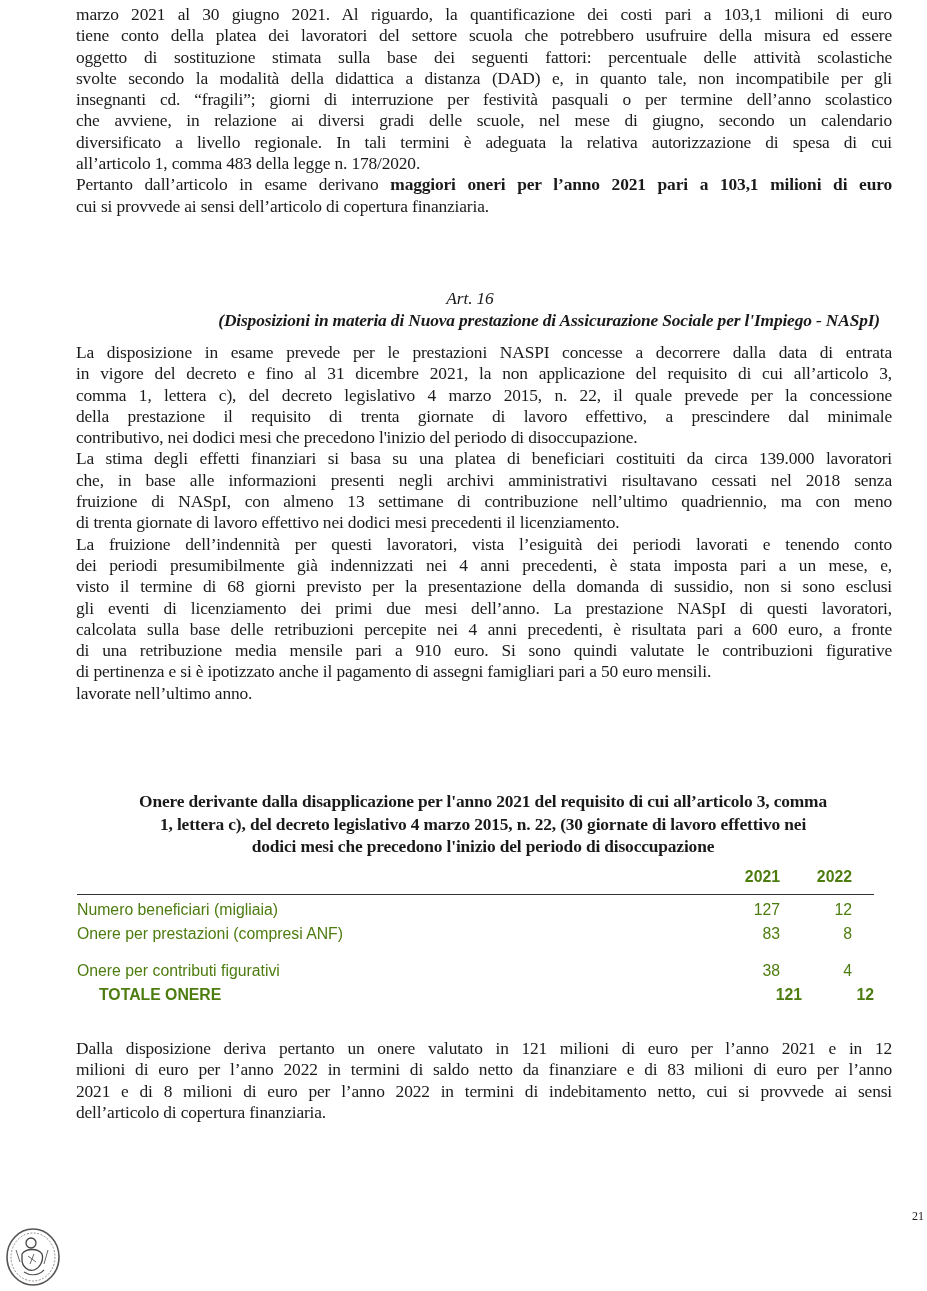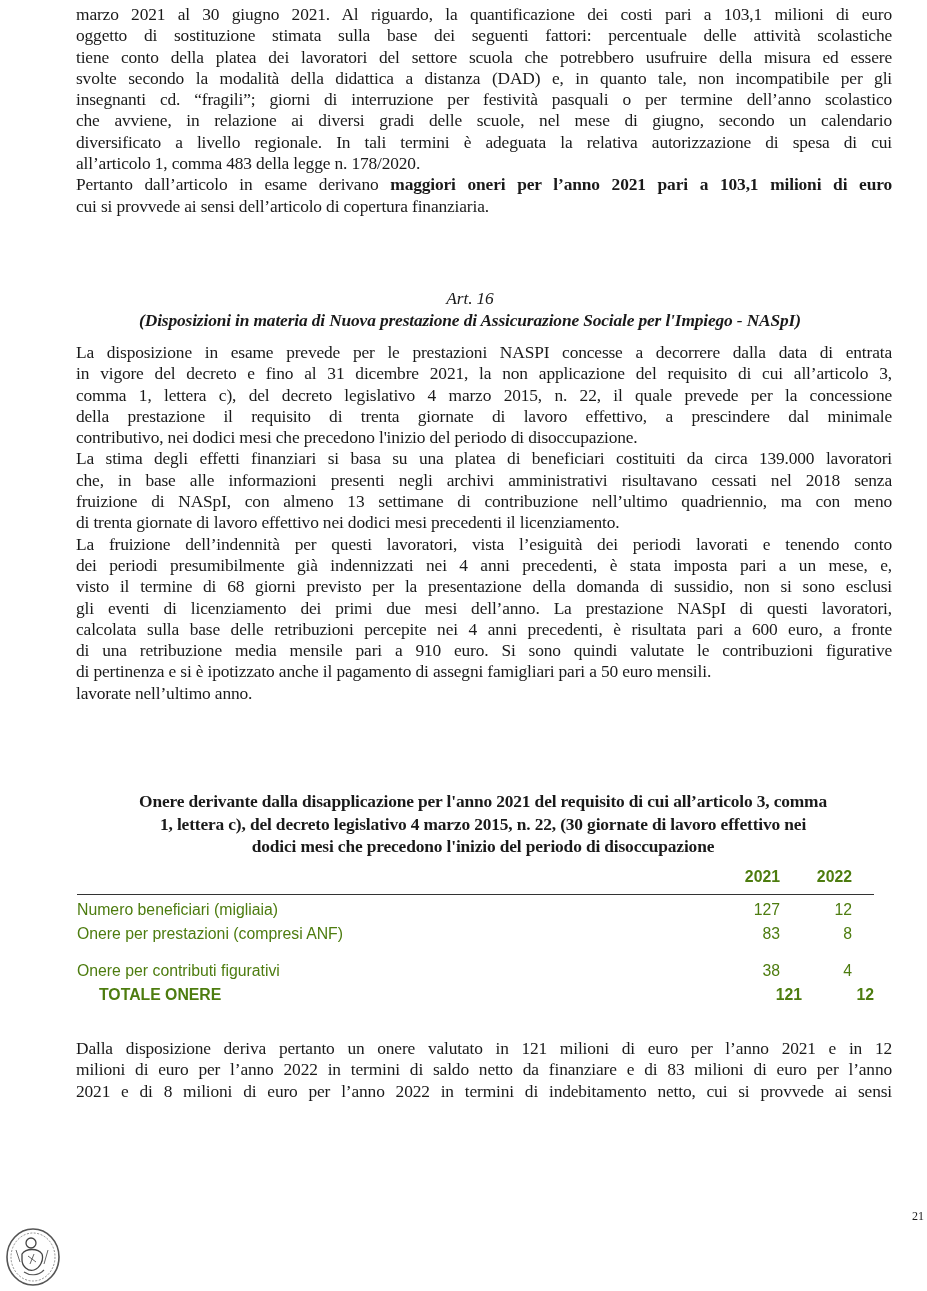--- a/index.html
+++ b/index.html
@@ -2,43 +2,43 @@
 <html><head>
   <meta charset="utf-8">
   <style>
     html, body { margin: 0; padding: 0; background: #ffffff; }
     body { width: 927px; height: 1291px; position: relative; overflow: hidden; color: #1a1a1a; }
     .page { position: absolute; left: 0; top: 0; width: 927px; height: 1107px; }
     .serif { font-family: "Liberation Serif", "DejaVu Serif", serif; font-size: 17.4px; line-height: 21.3px; letter-spacing: -0.15px; }
     .para { position: absolute; left: 76px; width: 816px; text-align: justify; margin: 0; }
     .para p { margin: 0; }
     .title { position: absolute; left: 60px; width: 820px; text-align: center; font-style: italic; margin: 0; }
-    .title.bold { font-weight: bold; }
+    .title.bold { font-weight: bold; text-align: right; }
     .tbl-caption { position: absolute; left: 62px; width: 842px; text-align: center; font-weight: bold; margin: 0; line-height: 22.5px; }
     .tbl { position: absolute; left: 77px; width: 797px; font-family: "Liberation Sans", "DejaVu Sans", sans-serif; font-size: 15.8px; color: #4d7c0f; }
     .tbl .row { position: absolute; left: 0; width: 100%; height: 20px; }
     .tbl .label { position: absolute; left: 0; }
     .tbl .c1 { position: absolute; right: 94px; text-align: right; }
     .tbl .c2 { position: absolute; right: 22px; text-align: right; }
     .tbl .hdr { font-weight: bold; }
     .tbl .total { font-weight: bold; }
     .rule { position: absolute; left: 77px; width: 797px; height: 0; border-top: 1.6px solid #333; }
     .pagenum { position: absolute; left: 912px; top: 1209px; font-family: "Liberation Serif", serif; font-size: 12px; }
     .stamp { position: absolute; left: 4px; top: 1226px; width: 58px; height: 62px; }
     b { font-weight: bold; }
   </style>
 </head>
 <body>
 
 <div class="page">
 
   <div class="para serif" style="top:4px;">
     <p class="just" style="text-align-last:justify;">marzo 2021 al 30 giugno 2021. Al riguardo, la quantificazione dei costi pari a 103,1 milioni di euro</p>
+    <p style="text-align-last:justify;">tiene conto della platea dei lavoratori del settore scuola che potrebbero usufruire della misura ed essere</p>
     <p style="text-align-last:justify;">oggetto di sostituzione stimata sulla base dei seguenti fattori: percentuale delle attività scolastiche</p>
-    <p style="text-align-last:justify;">tiene conto della platea dei lavoratori del settore scuola che potrebbero usufruire della misura ed essere</p>
     <p style="text-align-last:justify;">svolte secondo la modalità della didattica a distanza (DAD) e, in quanto tale, non incompatibile per gli</p>
     <p style="text-align-last:justify;">insegnanti cd. “fragili”; giorni di interruzione per festività pasquali o per termine dell’anno scolastico</p>
     <p style="text-align-last:justify;">che avviene, in relazione ai diversi gradi delle scuole, nel mese di giugno, secondo un calendario</p>
     <p style="text-align-last:justify;">diversificato a livello regionale. In tali termini è adeguata la relativa autorizzazione di spesa di cui</p>
     <p>all’articolo 1, comma 483 della legge n. 178/2020.</p>
     <p style="text-align-last:justify;"><span>Pertanto dall’articolo in esame derivano </span><b>maggiori oneri per l’anno 2021 pari a 103,1 milioni di euro</b></p>
     <p>cui si provvede ai sensi dell’articolo di copertura finanziaria.</p>
   </div>
 
   <p class="title serif" style="top:288px;">Art. 16</p>
@@ -98,20 +98,21 @@
       <span class="c1">121</span>
       <span class="c2">12</span>
     </div>
   </div>
   <div class="rule" style="top:894px;"></div>
 
   <div class="para serif" style="top:1038px;">
     <p style="text-align-last:justify;">Dalla disposizione deriva pertanto un onere valutato in 121 milioni di euro per l’anno 2021 e in 12</p>
     <p style="text-align-last:justify;">milioni di euro per l’anno 2022 in termini di saldo netto da finanziare e di 83 milioni di euro per l’anno</p>
     <p style="text-align-last:justify;">2021 e di 8 milioni di euro per l’anno 2022 in termini di indebitamento netto, cui si provvede ai sensi</p>
+    <p>dell’articolo di copertura finanziaria.</p>
   </div>
 
   <div class="pagenum">21</div>
 
   <svg class="stamp" viewBox="0 0 58 62">
     <ellipse cx="29" cy="31" rx="26" ry="28" fill="none" stroke="#555" stroke-width="1.6"></ellipse>
     <ellipse cx="29" cy="31" rx="22" ry="24" fill="none" stroke="#777" stroke-width="0.8" stroke-dasharray="2 1.5"></ellipse>
     <circle cx="27" cy="17" r="5" fill="none" stroke="#444" stroke-width="1.3"></circle>
     <path d="M18 28 C22 22, 34 22, 38 28 C40 34, 36 42, 30 44 C24 46, 18 40, 18 34 Z" fill="none" stroke="#444" stroke-width="1.3"></path>
     <path d="M20 46 C26 50, 34 50, 40 44" fill="none" stroke="#555" stroke-width="1.1"></path>

